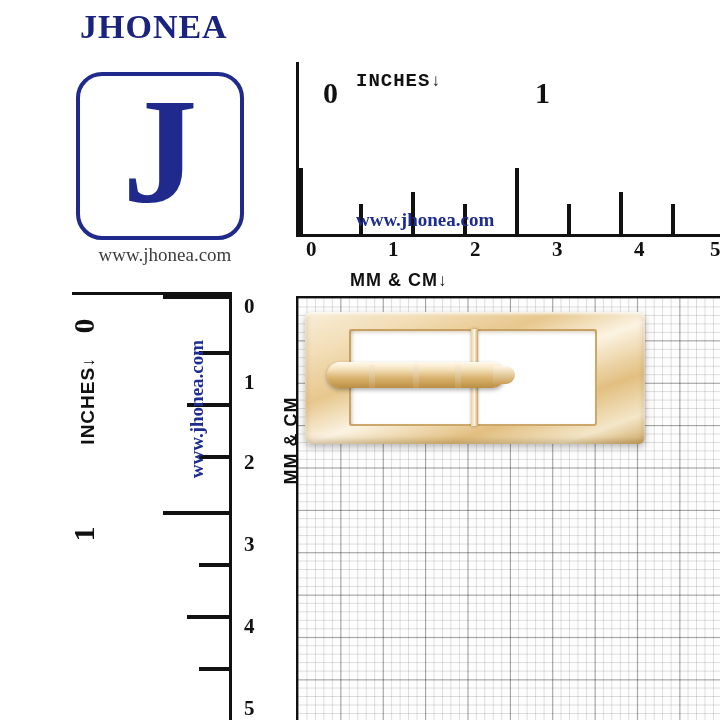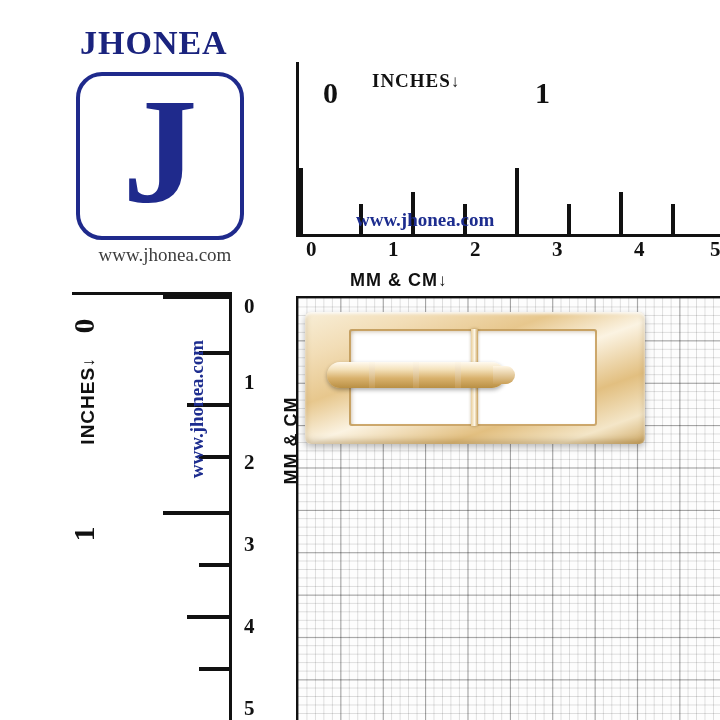--- a/index.html
+++ b/index.html
@@ -17,21 +17,21 @@
     position: relative;
     width: 720px;
     height: 720px;
     background: #ffffff;
   }
 
   
   .brand-wordmark {
     position: absolute;
     left: 80px;
-    top: 24px;
+    top: 8px;
     font-family: "Liberation Serif", serif;
     font-weight: bold;
     font-size: 34px;
     letter-spacing: 1px;
     color: #1a237e;
     white-space: nowrap;
   }
   .logo-tile {
     position: absolute;
     left: 76px;
@@ -90,23 +90,23 @@
   }
   .top-ruler .num {
     position: absolute;
     font-family: "Liberation Serif", serif;
     font-weight: bold;
     font-size: 30px;
     color: #111;
   }
   .top-label {
     position: absolute;
-    left: 372px;
+    left: 356px;
     top: 70px;
-    font-family: Liberation Serif, serif;
+    font-family: Liberation Mono, monospace;
     font-weight: bold;
     font-size: 19px;
     letter-spacing: 1px;
     color: #111;
   }
   .top-web {
     position: absolute;
     left: 356px;
     top: 209px;
     font-family: "Liberation Serif", serif;

